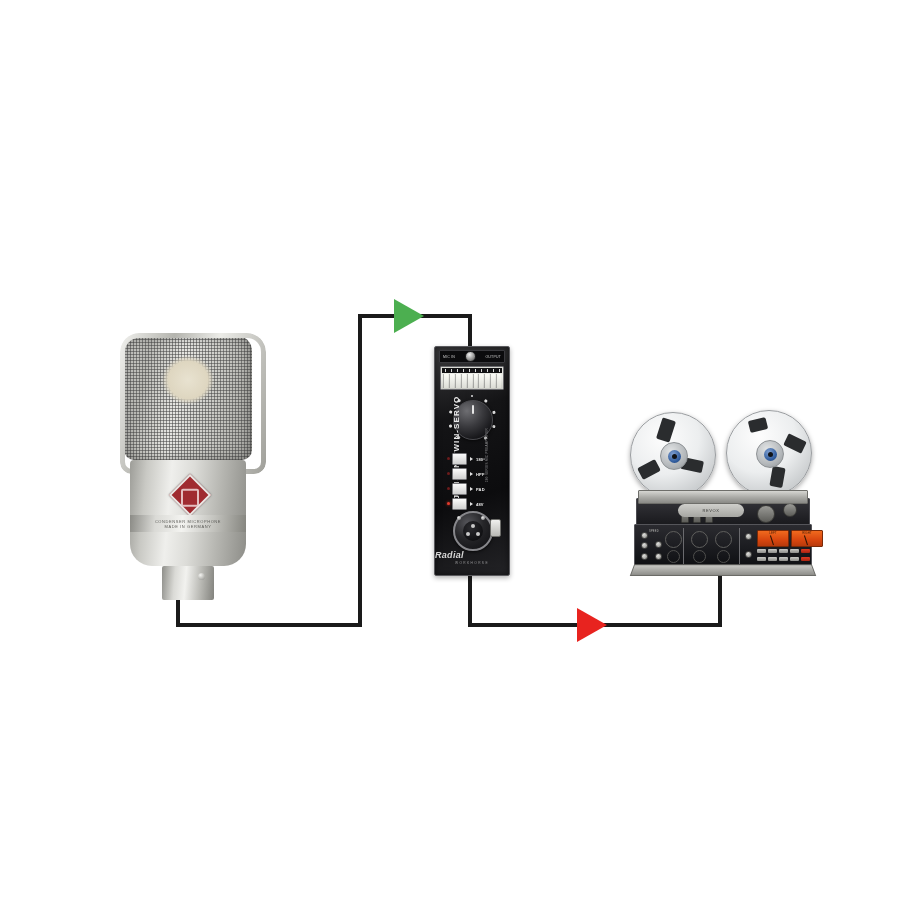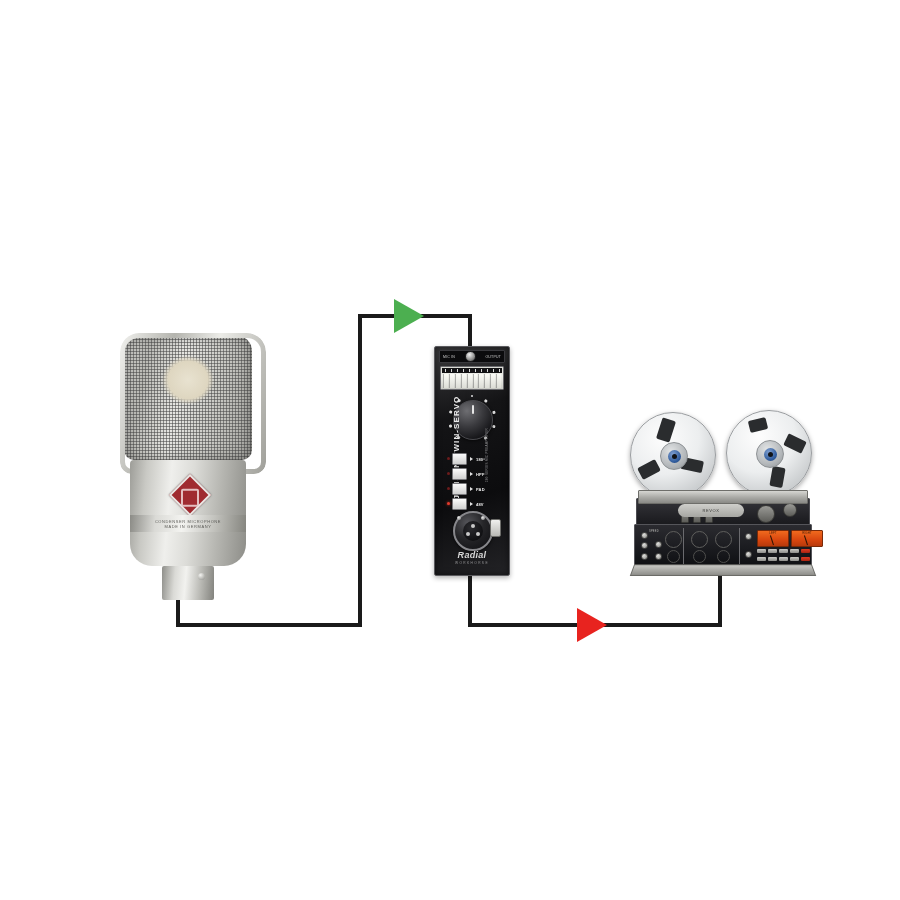--- a/index.html
+++ b/index.html
@@ -106,21 +106,21 @@
   .pa-xlr{position:absolute;left:18px;top:164px;width:36px;height:36px;border-radius:50%;
           background:radial-gradient(circle at 35% 28%,#55555a,#262629 45%,#0d0d10 100%);
           border:2px solid #87878b;box-shadow:0 1px 3px rgba(0,0,0,.7);}
   .pa-xlr-in{position:absolute;left:50%;top:50%;width:20px;height:20px;margin:-10px 0 0 -10px;
           border-radius:50%;background:radial-gradient(circle at 40% 35%,#2a2a2e,#060608);}
   .pa-xlr-pin{position:absolute;width:4px;height:4px;border-radius:50%;background:#c9c9c9;}
   .pa-xlr-screw{position:absolute;width:4px;height:4px;border-radius:50%;
           background:radial-gradient(circle at 35% 30%,#e8e8e8,#7c7c7c);}
   .pa-latch{position:absolute;left:55px;top:172px;width:9px;height:16px;border-radius:2px;
           background:linear-gradient(180deg,#f0f0ee,#b9b9b5);border:1px solid #6d6d6a;}
-  .pa-logo{position:absolute;left:0;right:0;top:203px;text-align:center;
+  .pa-logo{position:absolute;left:0;right:0;top:203px;
           font-size:9px;font-style:italic;font-weight:bold;color:#d7d7d7;letter-spacing:.3px;}
   .pa-sub{position:absolute;left:0;right:0;top:214px;text-align:center;
           font-size:3.2px;color:#9a9a9c;letter-spacing:1.4px;}
 
   
   #tape{position:absolute;left:626px;top:406px;width:192px;height:172px;}
   .tp-deck{position:absolute;left:10px;top:92px;width:172px;height:40px;
           background:linear-gradient(180deg,#35353a,#1d1d21 55%,#101013);
           border:1px solid #4b4b50;border-radius:1px;}
   .tp-deckplate{position:absolute;left:12px;top:84px;width:168px;height:12px;

